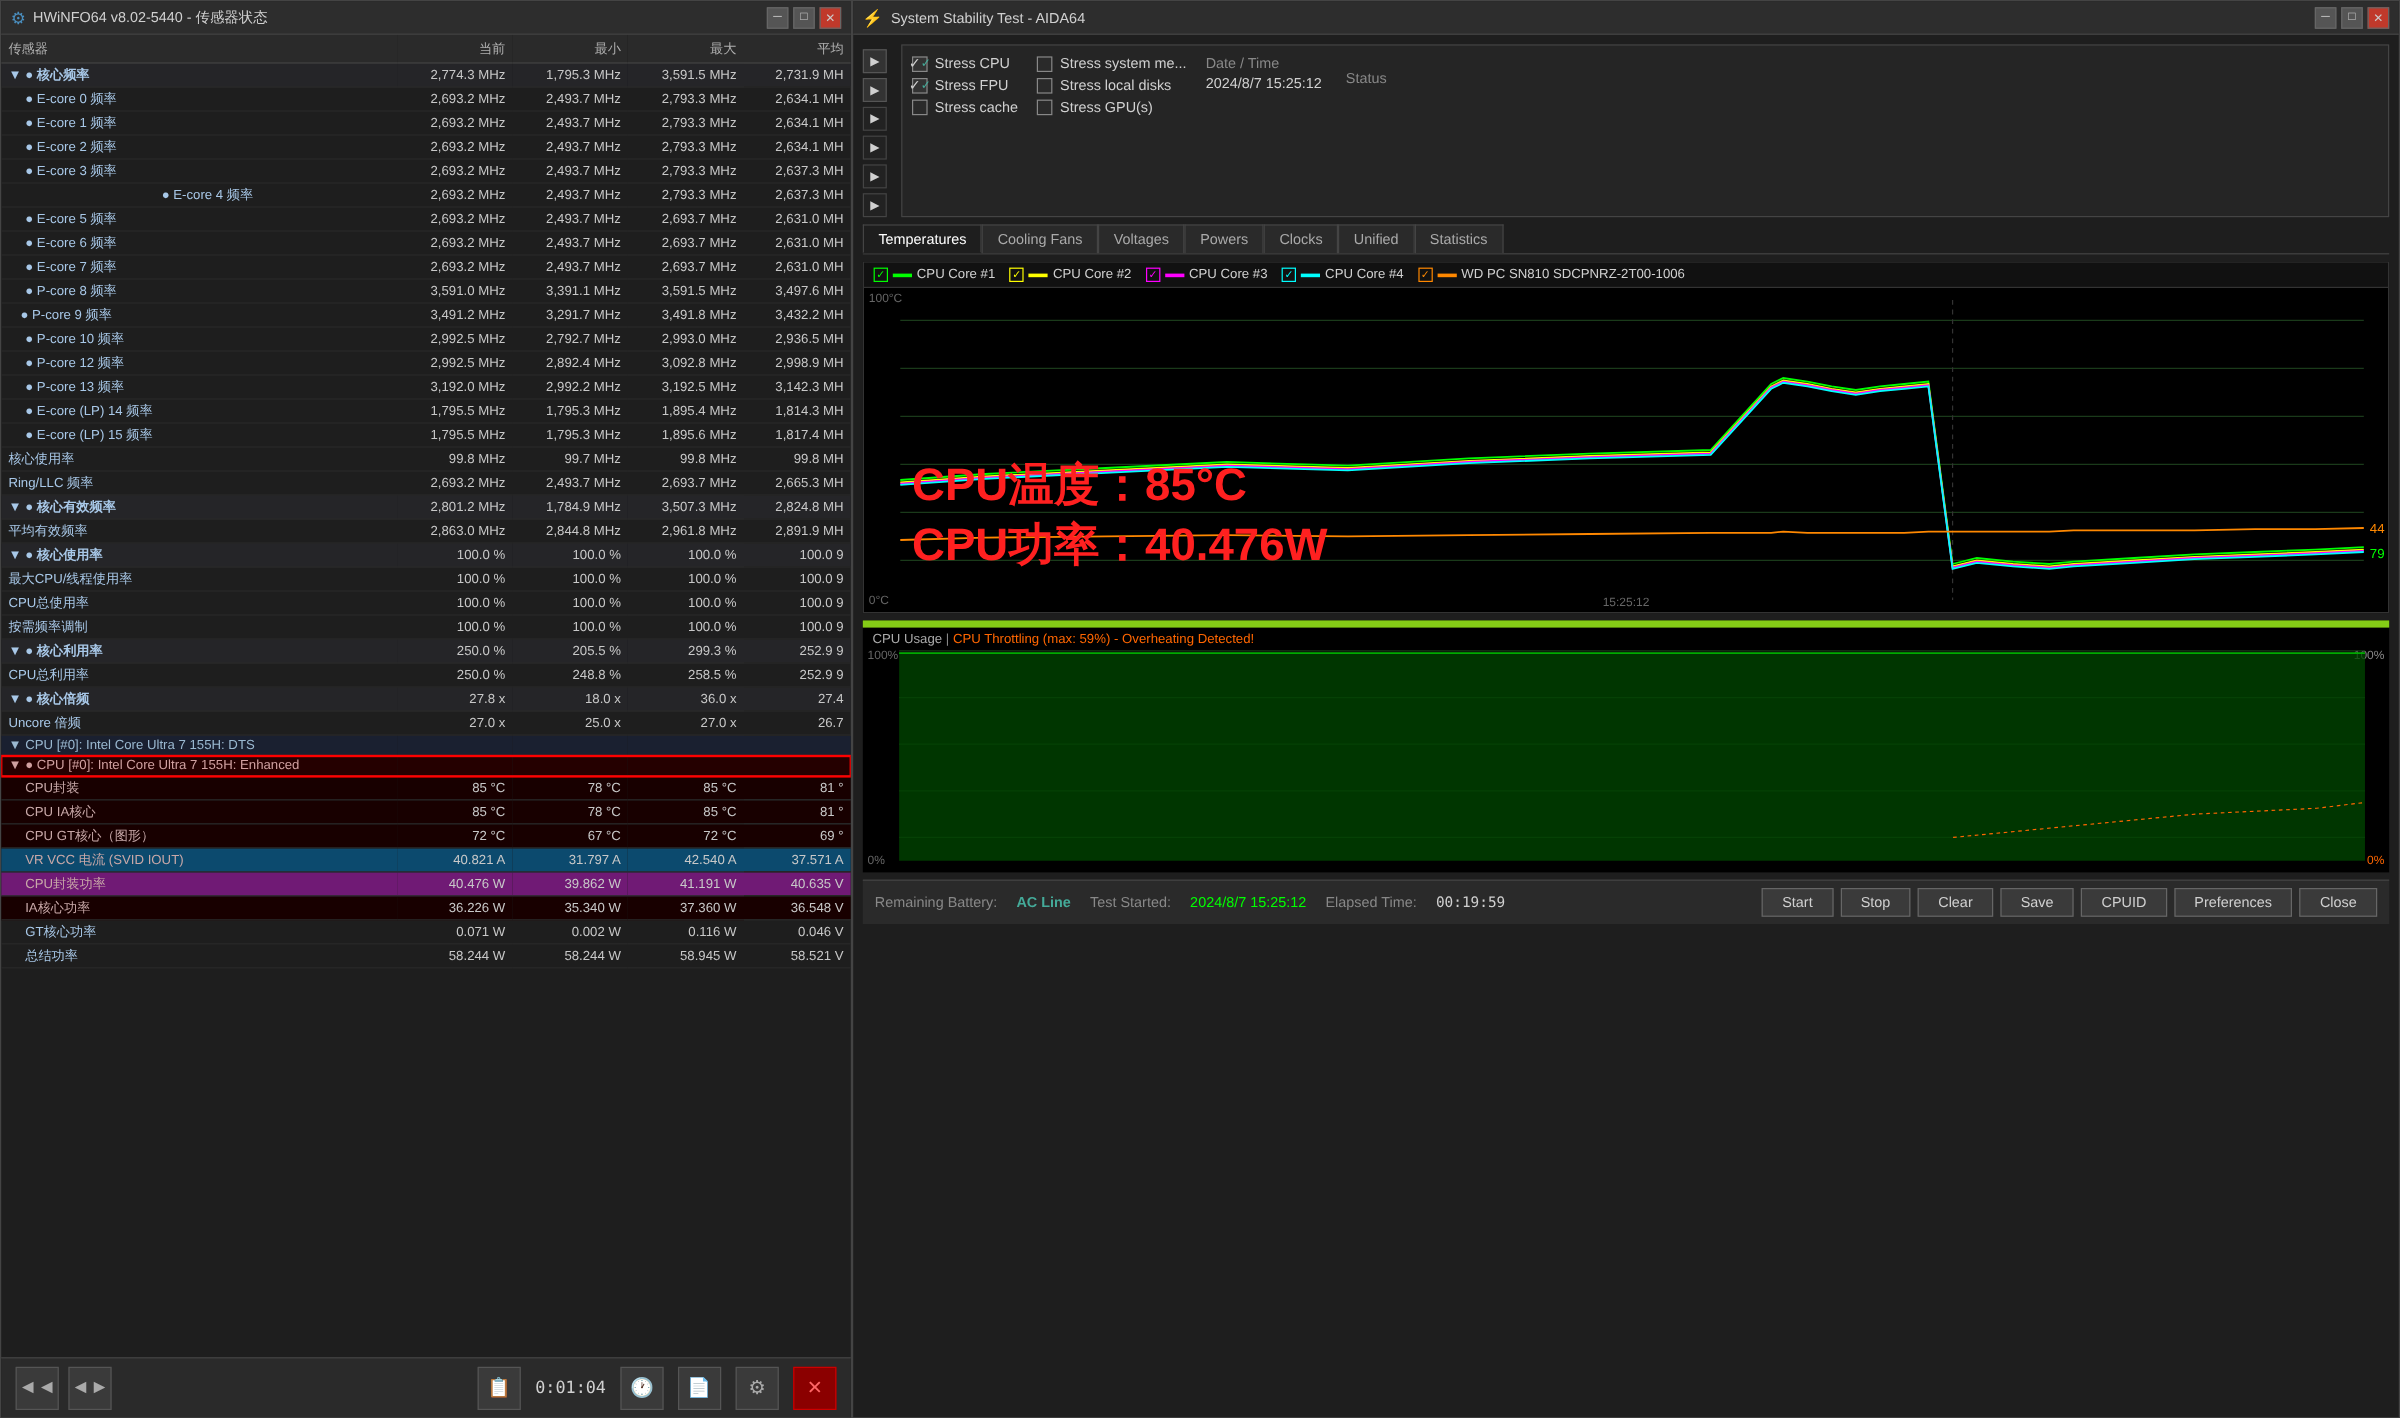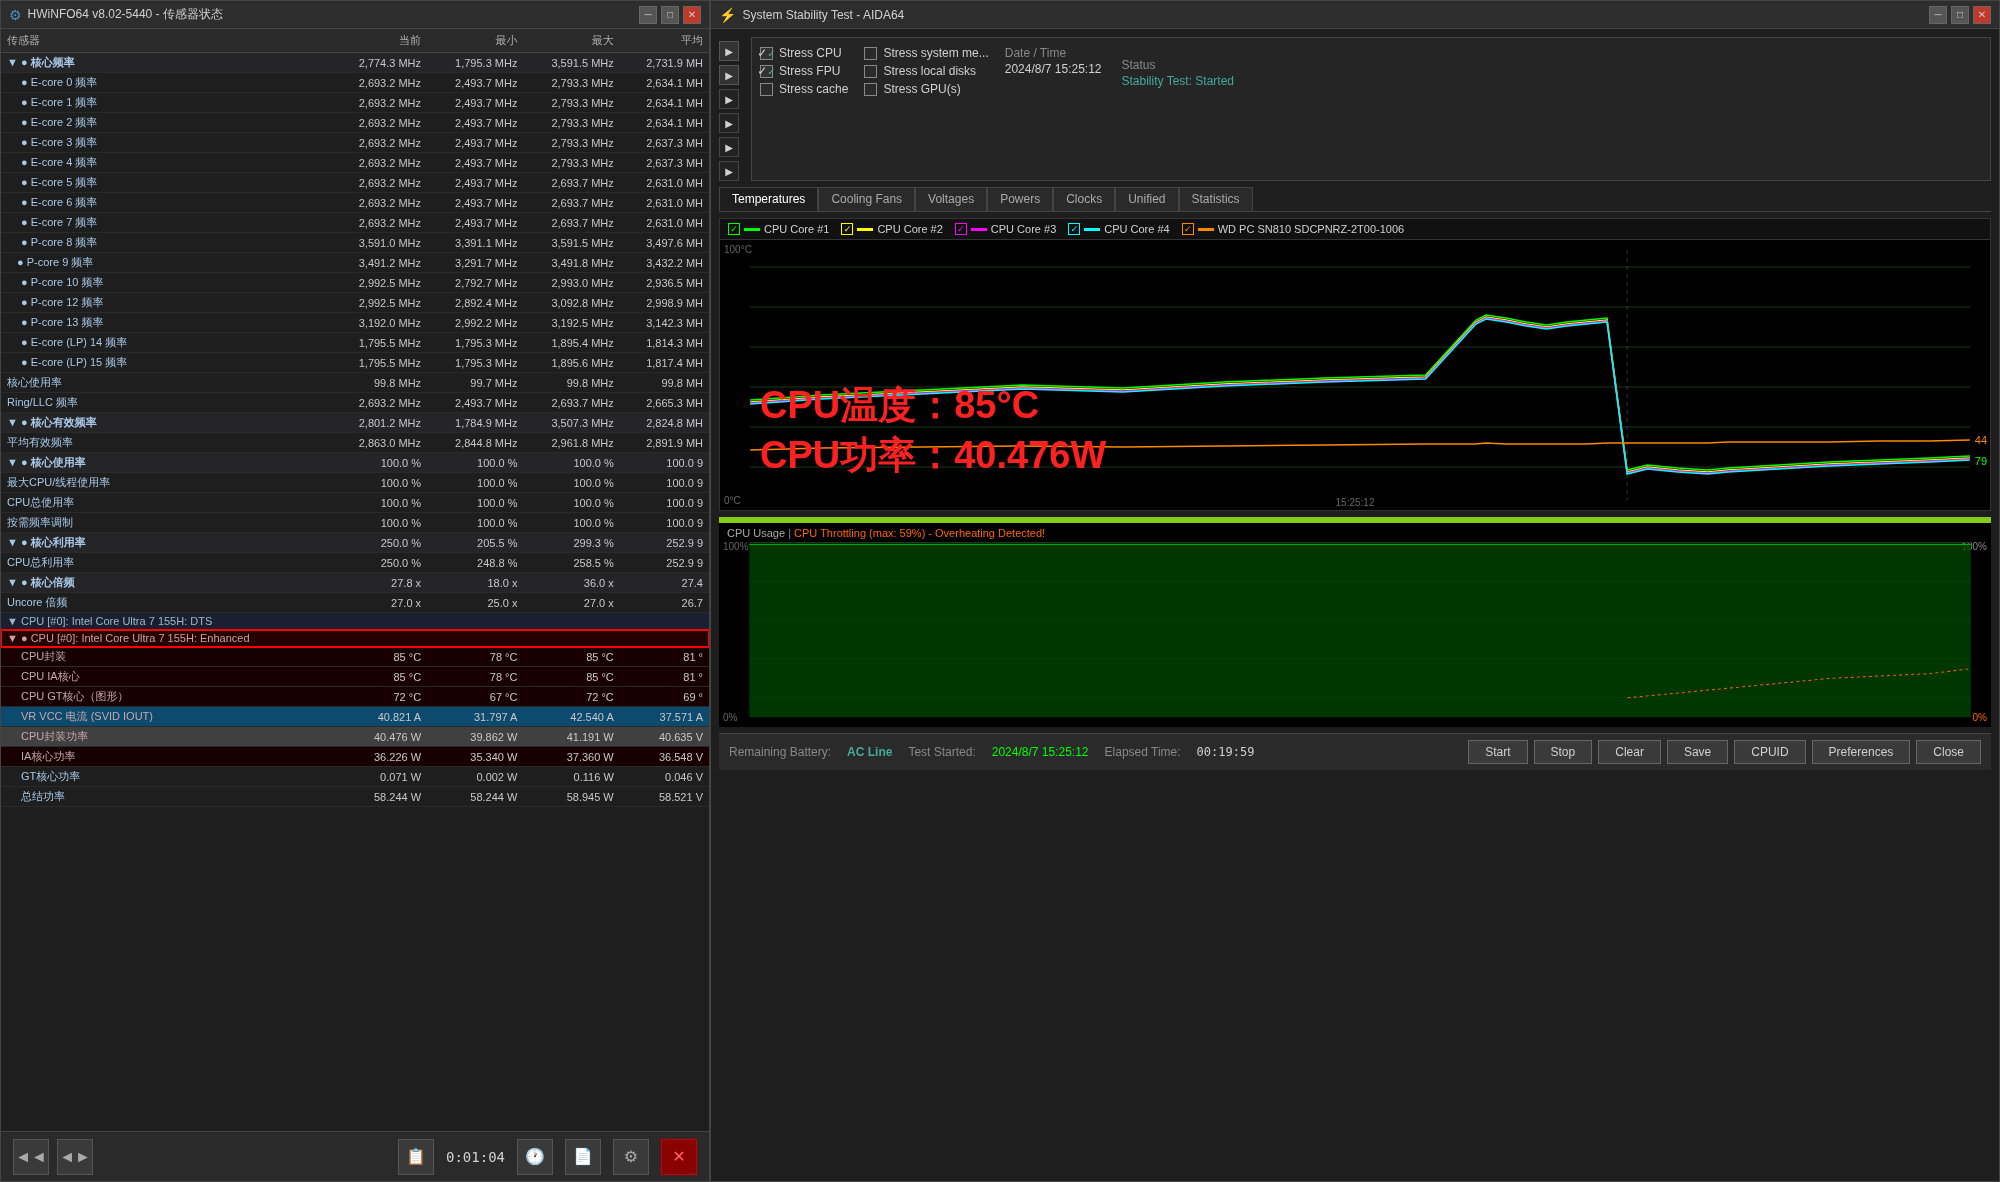--- a/index.html
+++ b/index.html
@@ -245,21 +245,21 @@
               <td style="max-width: 80px; overflow: hidden; text-overflow: ellipsis;">2,634.1 MH</td>
             </tr>
             <tr>
               <td style="padding-left: 20px; color: rgb(168, 200, 232);">● E-core 3 频率</td>
               <td>2,693.2 MHz</td>
               <td>2,493.7 MHz</td>
               <td>2,793.3 MHz</td>
               <td style="max-width: 80px; overflow: hidden; text-overflow: ellipsis;">2,637.3 MH</td>
             </tr>
             <tr>
-              <td style="padding-left: 20px; color: rgb(168, 200, 232);">● E-core 4 频率</td>
+              <td style="padding-left: 20px; color: rgb(168, 200, 232); text-align: center;">● E-core 4 频率</td>
               <td>2,693.2 MHz</td>
               <td>2,493.7 MHz</td>
               <td>2,793.3 MHz</td>
               <td style="max-width: 80px; overflow: hidden; text-overflow: ellipsis;">2,637.3 MH</td>
             </tr>
             <tr>
               <td style="padding-left: 20px; color: rgb(168, 200, 232);">● E-core 5 频率</td>
               <td>2,693.2 MHz</td>
               <td>2,493.7 MHz</td>
               <td>2,693.7 MHz</td>
@@ -447,21 +447,21 @@
               <td>72 °C</td>
               <td style="max-width: 80px; overflow: hidden; text-overflow: ellipsis;">69 °</td>
             </tr>
             <tr style="background: #0c4a6e;">
               <td style="padding-left: 20px; color: rgb(200, 168, 168);">VR VCC 电流 (SVID IOUT)</td>
               <td>40.821 A</td>
               <td>31.797 A</td>
               <td>42.540 A</td>
               <td style="max-width: 80px; overflow: hidden; text-overflow: ellipsis;">37.571 A</td>
             </tr>
-            <tr style="background: #404040;">
+            <tr style="background: #701a75;">
               <td style="padding-left: 20px; color: rgb(200, 168, 168);">CPU封装功率</td>
               <td>40.476 W</td>
               <td>39.862 W</td>
               <td>41.191 W</td>
               <td style="max-width: 80px; overflow: hidden; text-overflow: ellipsis;">40.635 V</td>
             </tr>
             <tr style="background: rgb(24, 0, 0);">
               <td style="padding-left: 20px; color: rgb(200, 168, 168);">IA核心功率</td>
               <td>36.226 W</td>
               <td>35.340 W</td>
@@ -559,21 +559,20 @@
           </div>
         </div>
 
         <div class="date-status-area" style="flex:1;background:transparent;border:none;padding:0;">
           <div class="date-col">
             <span class="date-label">Date / Time</span>
             <span class="date-value">2024/8/7 15:25:12</span>
           </div>
           <div class="status-col" style="flex:1;">
             <span class="status-label">Status</span>
-            <span class="status-value">Stability Test: Started</span>
           </div>
         </div>
       </div>
     </div>
 
     <div class="aida-tabs">
       <div class="aida-tab active">Temperatures</div>
       <div class="aida-tab">Cooling Fans</div>
       <div class="aida-tab">Voltages</div>
       <div class="aida-tab">Powers</div>

